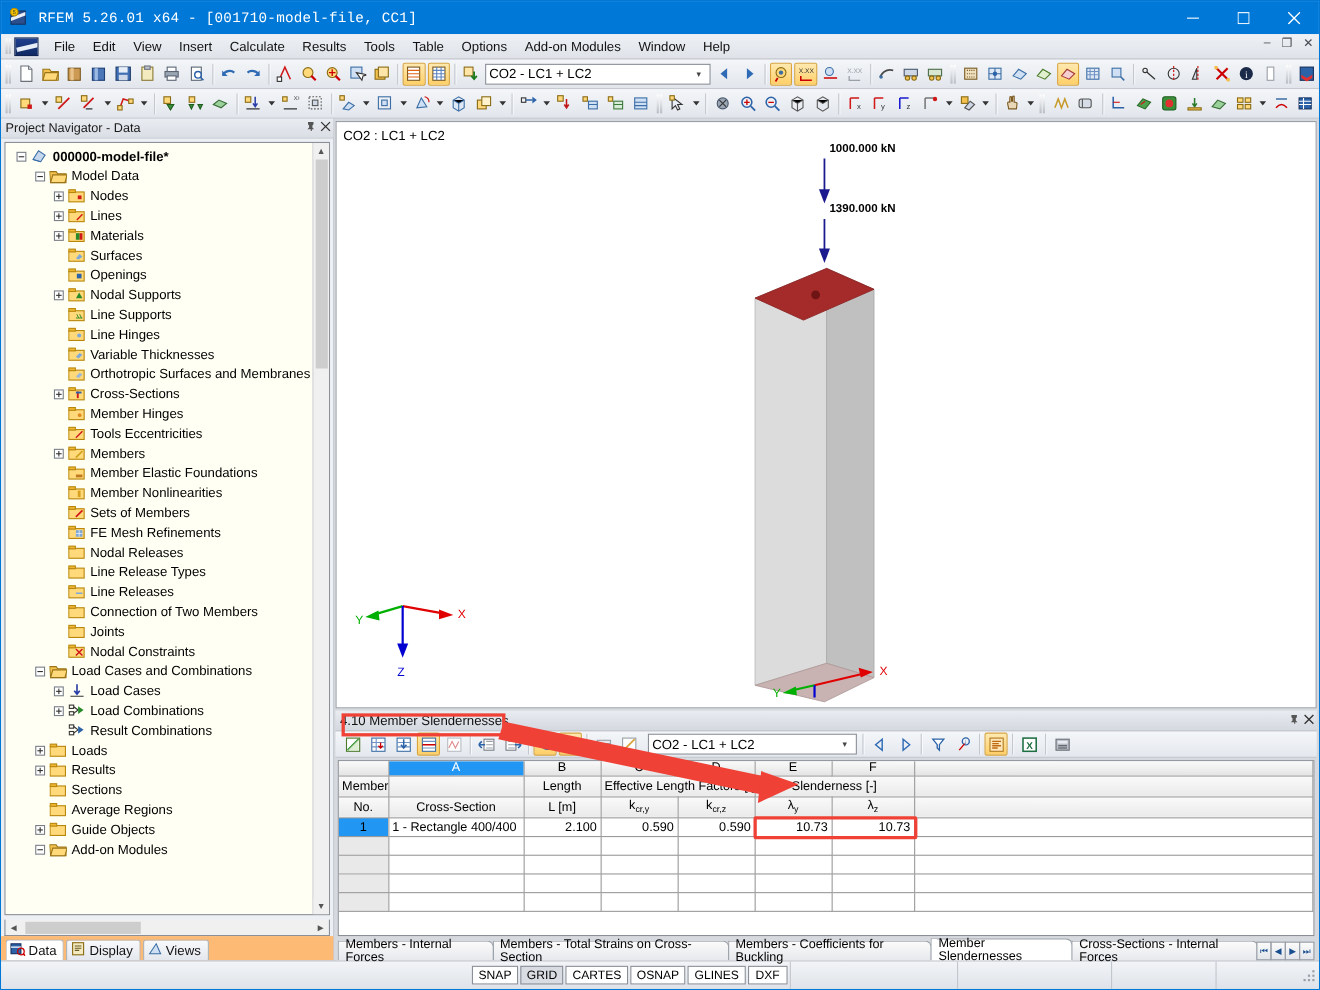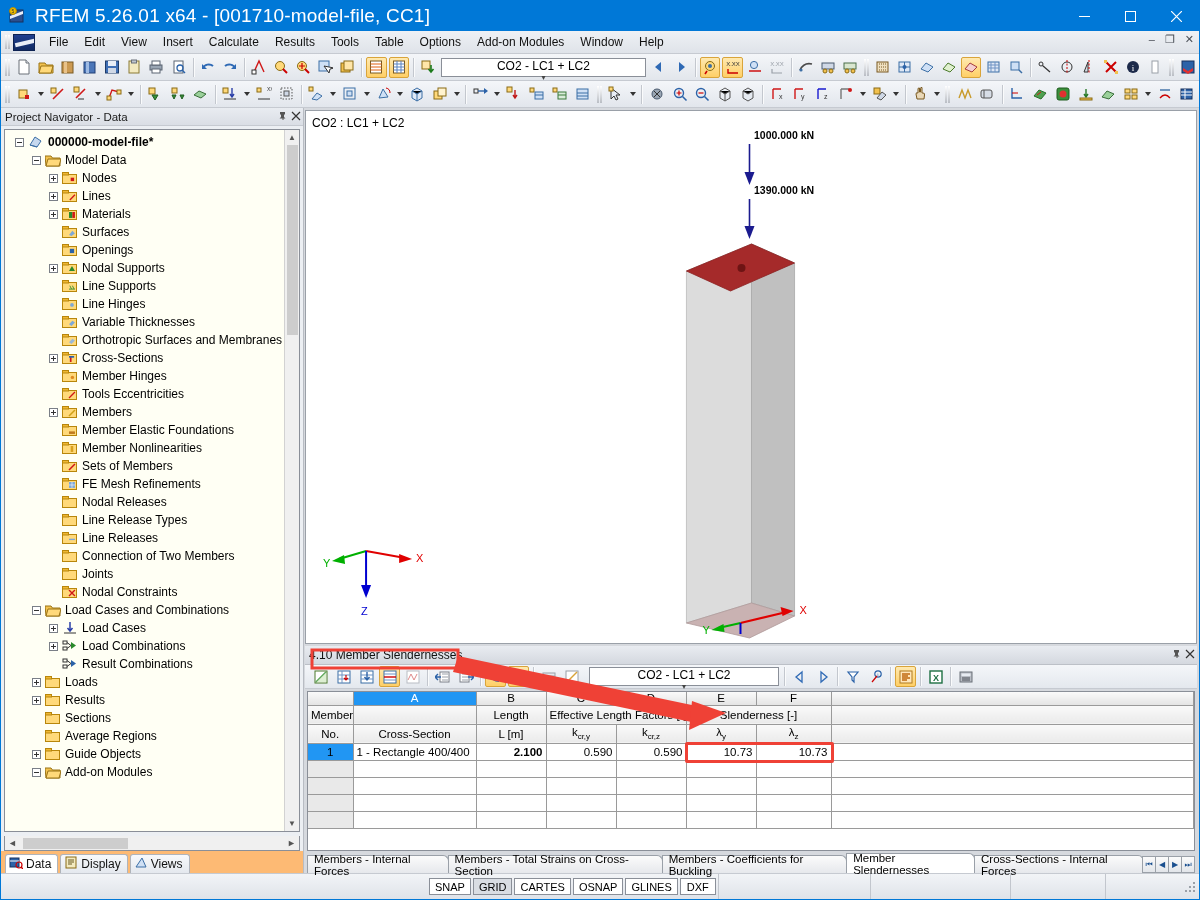--- a/index.html
+++ b/index.html
@@ -21,21 +21,21 @@
 
   
   .titlebar {
     height: 30px; background: #0078d7; color: #fff;
     display: flex; align-items: center; flex: 0 0 30px;
   }
   .titlebar .app-icon {
     width: 18px; height: 18px; margin: 0 8px 0 8px;
     position: relative;
   }
-  .titlebar .title-text { font-size: 19px; letter-spacing: .2px; }
+  .titlebar .title-text { font-size: 13px; letter-spacing: .2px; font-family: Liberation Mono, monospace; }
   .titlebar .spacer { flex: 1; }
   .wbtn {
     width: 46px; height: 30px; display: flex;
     align-items: center; justify-content: center;
     color: #fff; font-size: 13px; line-height: 1;
   }
 
   
   .menubar {
     height: 23px; flex: 0 0 23px;
@@ -93,21 +93,21 @@
   }
   .tb-grip::before { left:1px; } .tb-grip::after { left:4px; }
   .tb-drop { width: 11px; height: 21px; display:flex; align-items:center; justify-content:center; }
   .tb-drop::after {
     content:''; border-left:3px solid transparent; border-right:3px solid transparent;
     border-top:4px solid #333;
   }
   .combo {
     height: 19px; width: 215px; background: #fff; border: 1px solid #8a8f98;
     display: flex; align-items: center; padding: 0 3px; margin: 0 2px;
-    font-size: 12px; color: #000; flex-direction: column;
+    font-size: 12px; color: #000;
   }
   .combo .cval { flex: 1; }
   .combo .carrow { width: 14px; text-align: center; color: #444; font-size: 8px; }
 
   
   .ic { width: 16px; height: 16px; position: relative; display:block; }
 
   
   .body-row { flex: 1 1 auto; display: flex; min-height: 0; }
 
@@ -1563,21 +1563,21 @@
                   <td class="hdr" style="height: 19px;">L [m]</td>
                   <td class="hdr" style="height: 19px;">k<sub style="font-size:8px">cr,y</sub></td>
                   <td class="hdr" style="height: 19px;">k<sub style="font-size:8px">cr,z</sub></td>
                   <td class="hdr" style="height: 19px;">λ<sub style="font-size:8px">y</sub></td>
                   <td class="hdr" style="height: 19px;">λ<sub style="font-size:8px">z</sub></td>
                   <td class="hdr" style="height: 19px;"></td>
                 </tr>
                 <tr>
                   <td class="rowhdr" style="height: 17px;">1</td>
                   <td class="cell-txt" style="height: 17px;">1 - Rectangle 400/400</td>
-                  <td class="cell-num" style="height: 17px; font-weight: bold;">2.100</td>
+                  <td class="cell-num" style="height: 17px;">2.100</td>
                   <td class="cell-num" style="height: 17px;">0.590</td>
                   <td class="cell-num" style="height: 17px;">0.590</td>
                   <td class="cell-num" style="height: 17px;">10.73</td>
                   <td class="cell-num" style="height: 17px;">10.73</td>
                   <td></td>
                 </tr>
                 <tr>
                   <td style="height: 17px; background: rgb(233, 233, 233);"></td>
                   <td style="height: 17px;"></td>
                   <td style="height: 17px;"></td>

